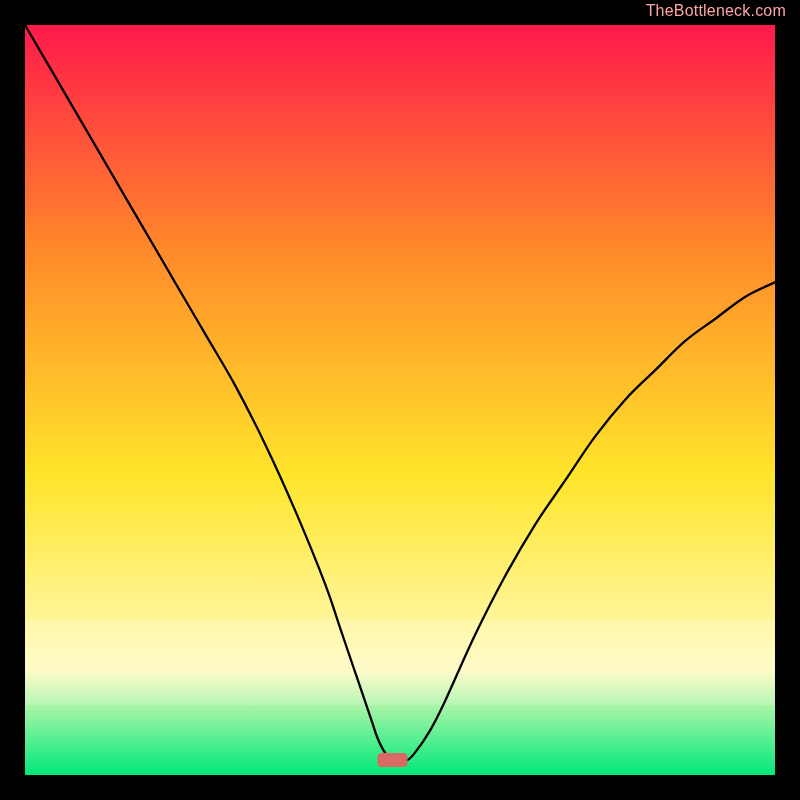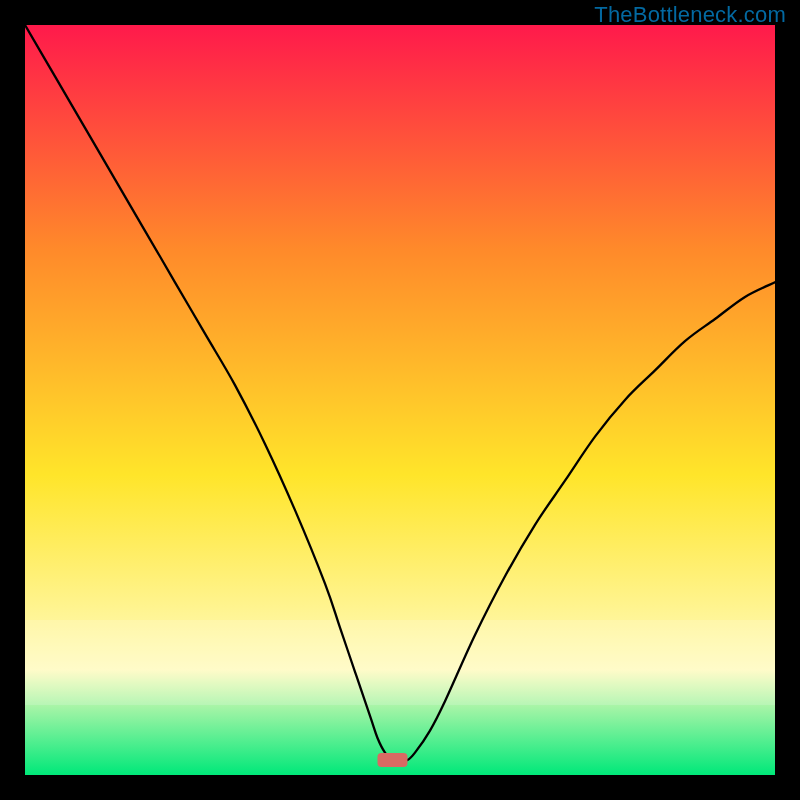--- a/index.html
+++ b/index.html
@@ -16,22 +16,22 @@
     left: 0;
     top: 0;
     width: 800px;
     height: 800px;
     background: #000;
   }
   .watermark {
     position: absolute;
     top: 2px;
     right: 14px;
-    color: #0369a1;
-    font-size: 22px;
+    color: #fca5a5;
+    font-size: 16px;
     font-weight: 500;
     letter-spacing: 0.2px;
     z-index: 30;
   }
   .plot {
     position: absolute;
     left: 25px;
     top: 25px;
     width: 750px;
     height: 750px;

